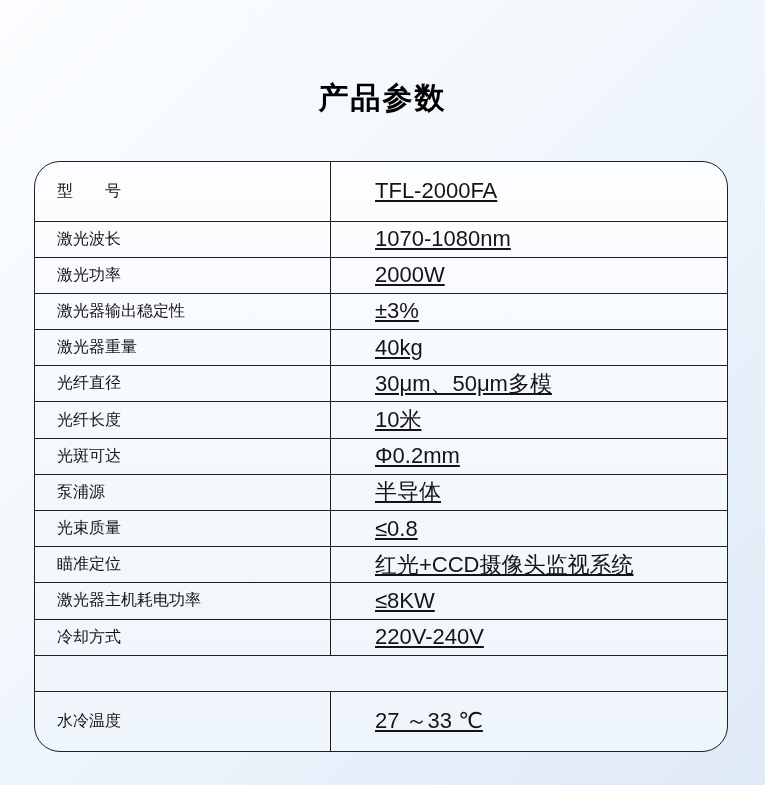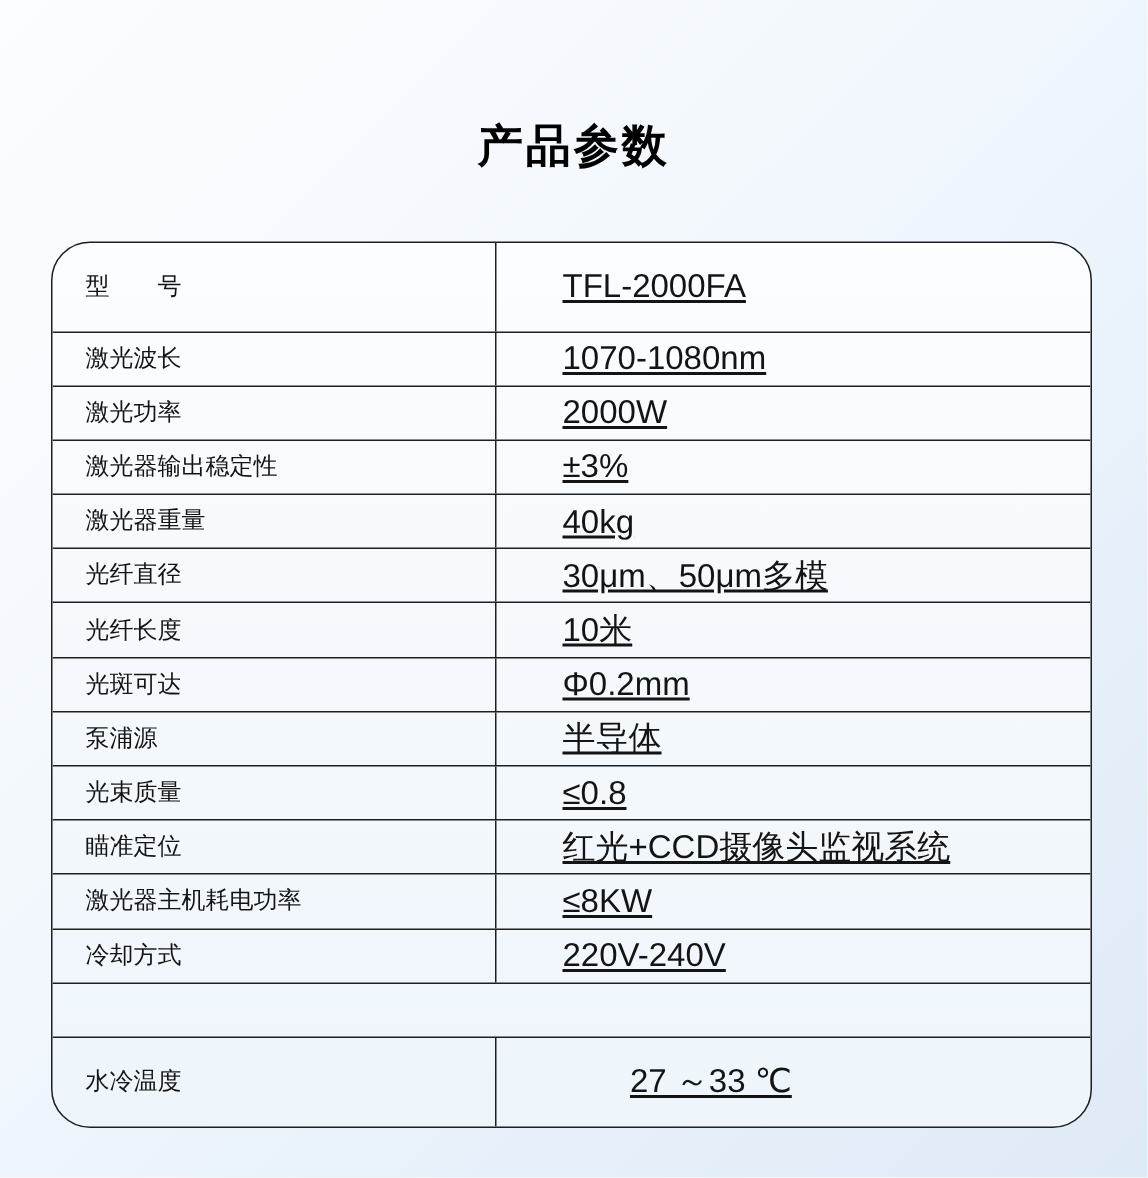--- a/index.html
+++ b/index.html
@@ -42,21 +42,20 @@
     box-sizing:border-box;
     border-top:1.5px solid #1f1f1f;
     flex:0 0 auto;
   }
   .spec-row:first-child{
     border-top:none;
     height:58.5px;
   }
   .spec-row:last-child{
     flex:1 1 auto;
-    gap:45px;
   }
   .spec-label{
     width:296px;
     box-sizing:border-box;
     border-right:1.5px solid #1f1f1f;
     padding-left:22px;
     display:flex;
     align-items:center;
     font-size:16px;
     color:#141414;

